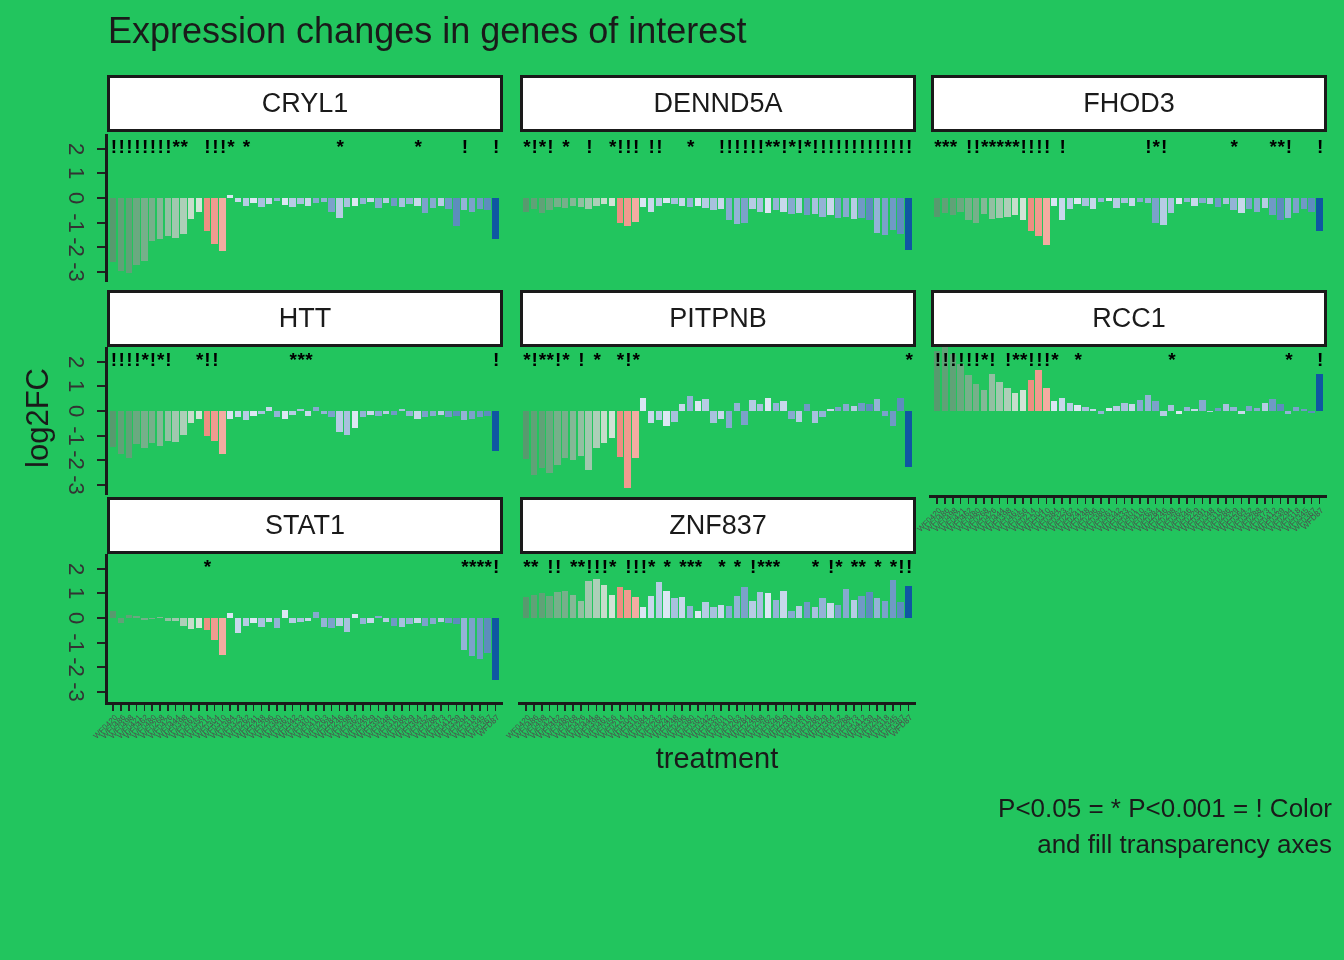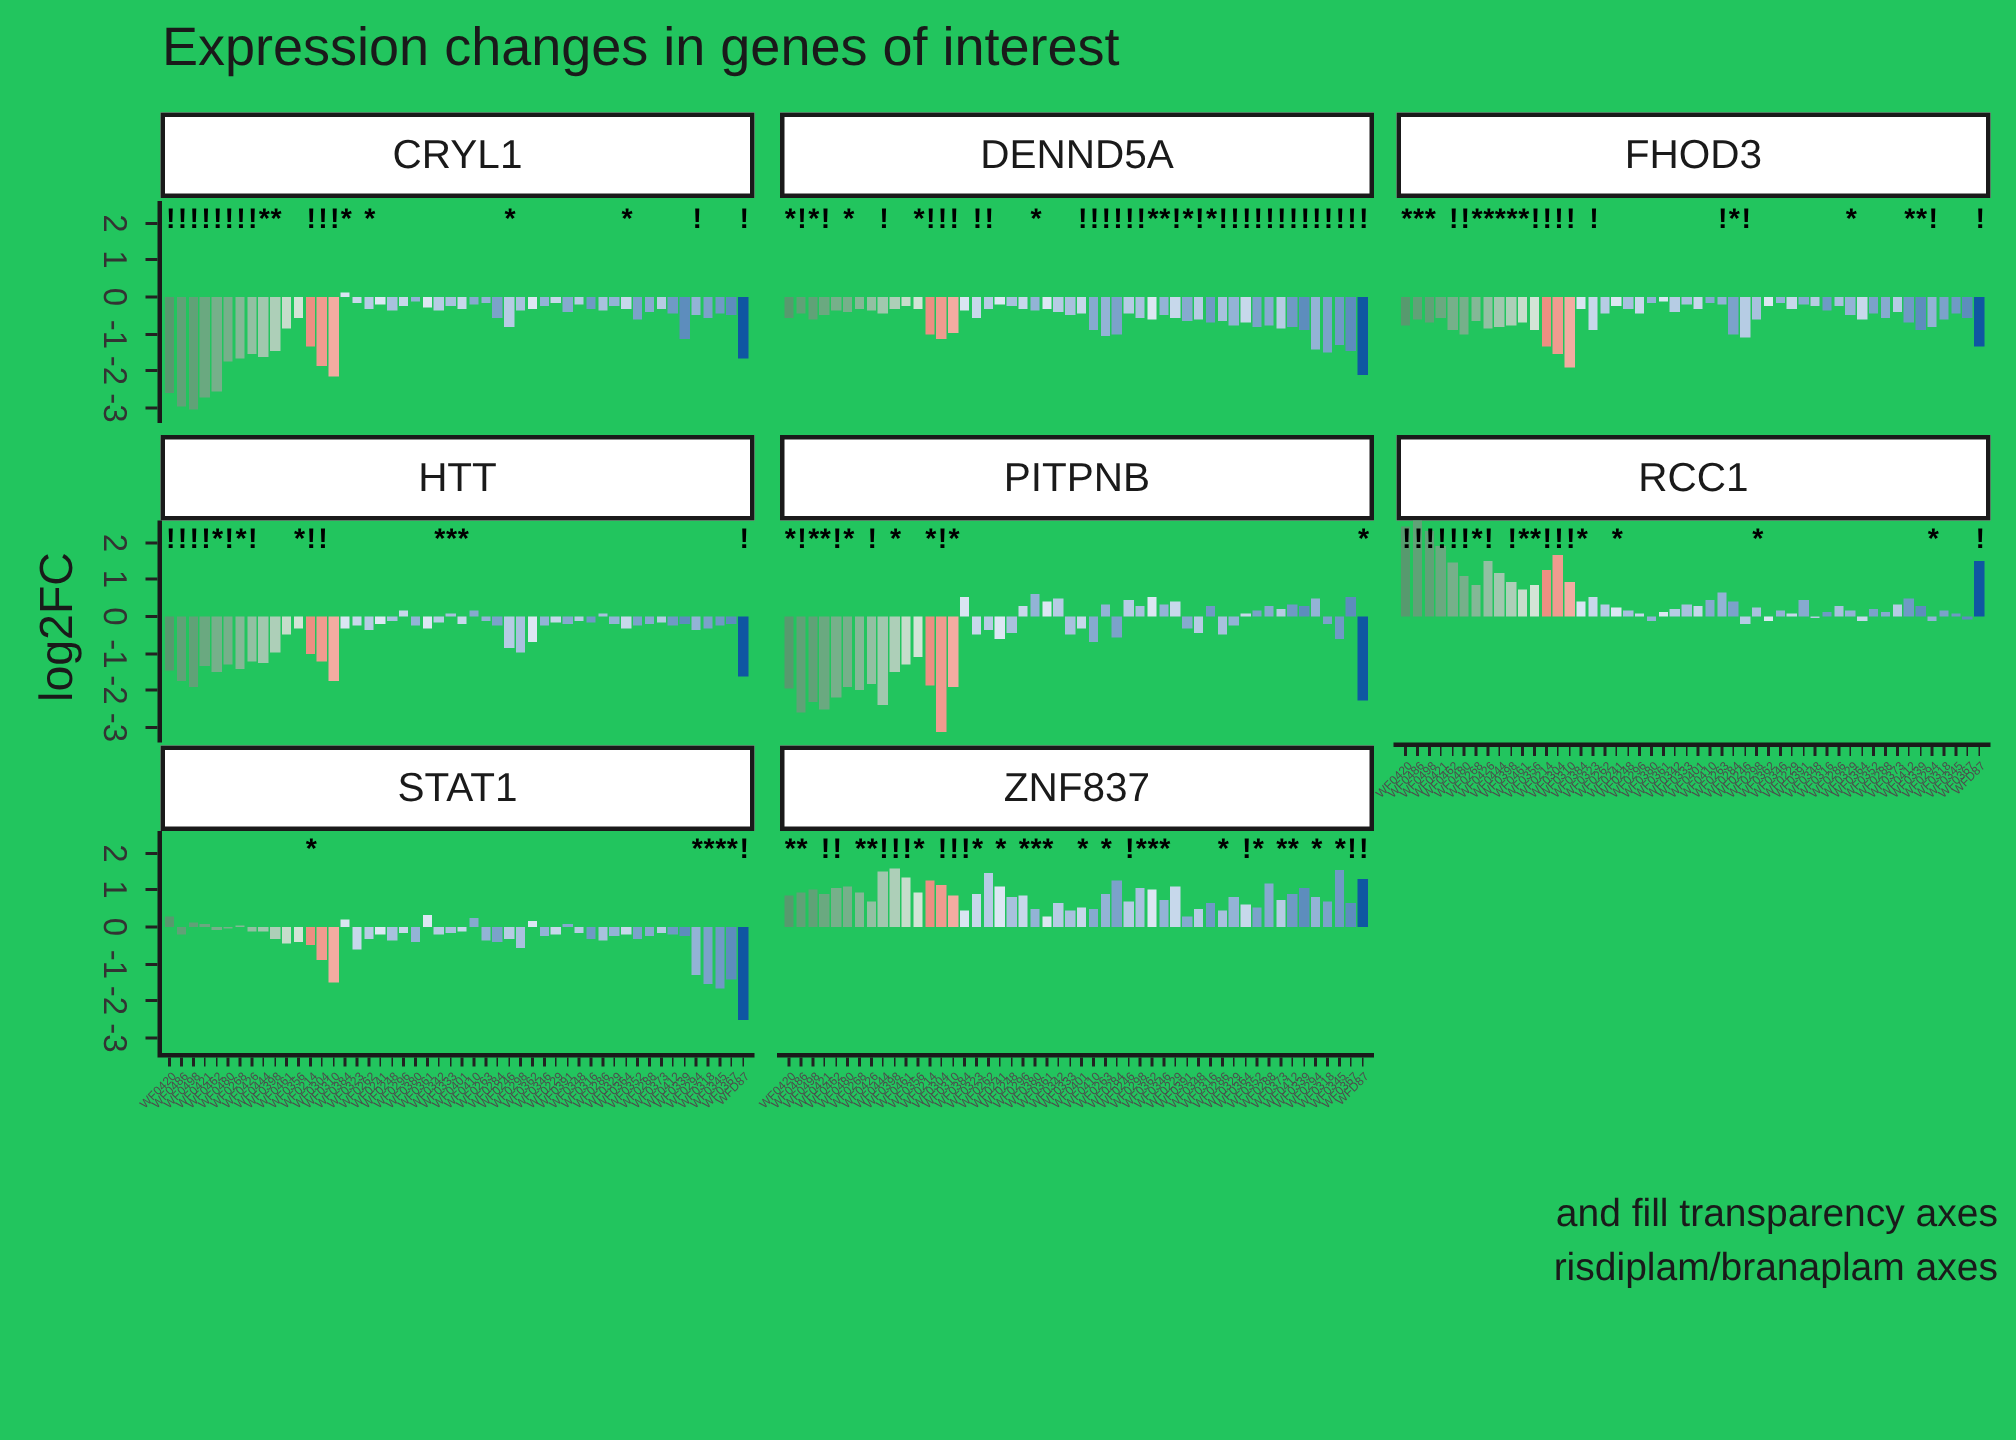--- a/index.html
+++ b/index.html
@@ -973,17 +973,18 @@
       <div class="abs xlab" style="left: 877.2px; top: 713px;">WF0294</div>
       <div class="abs xtick" style="left: 884.2px; top: 704.5px; width: 1.6px; height: 6px;"></div>
       <div class="abs xlab" style="left: 885px; top: 713px;">WF0318</div>
       <div class="abs xtick" style="left: 892px; top: 704.5px; width: 1.6px; height: 6px;"></div>
       <div class="abs xlab" style="left: 892.8px; top: 713px;">WF0345</div>
       <div class="abs xtick" style="left: 899.8px; top: 704.5px; width: 1.6px; height: 6px;"></div>
       <div class="abs xlab" style="left: 900.6px; top: 713px;">WF0367</div>
       <div class="abs xtick" style="left: 907.6px; top: 704.5px; width: 1.6px; height: 6px;"></div>
       <div class="abs xlab" style="left: 908.4px; top: 713px;">WFD87</div>
     </div>
+  <div class="abs" id="x-axis-title">treatment</div>
   <div class="abs" id="caption">
+    <div>P&lt;0.05 = * P&lt;0.001 = ! Color</div>
     <div>and fill transparency axes</div>
-    <div>risdiplam/branaplam axes</div>
   </div>
 </div>
 
 </body></html>

